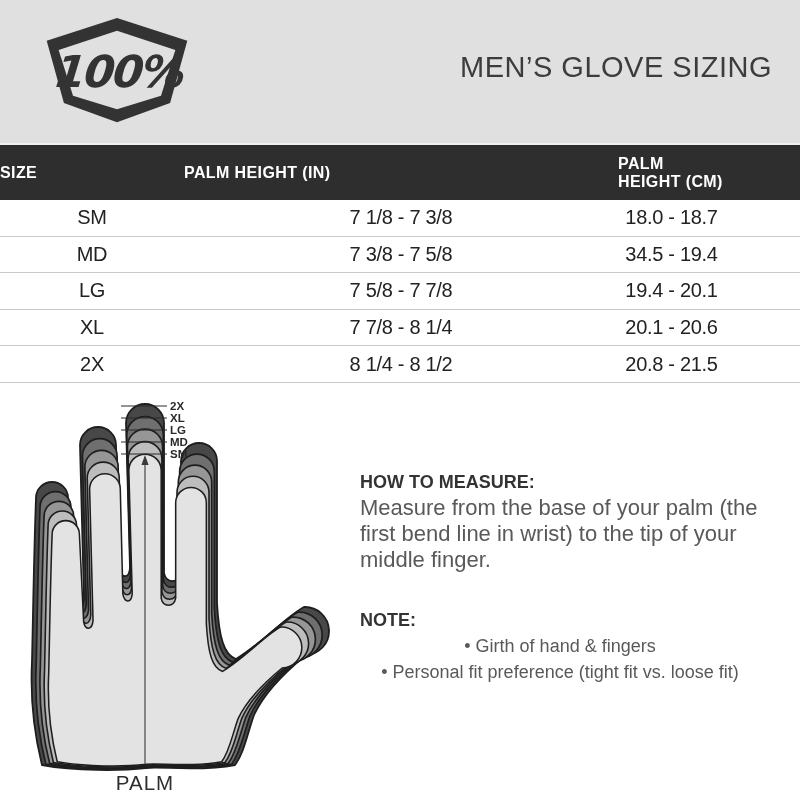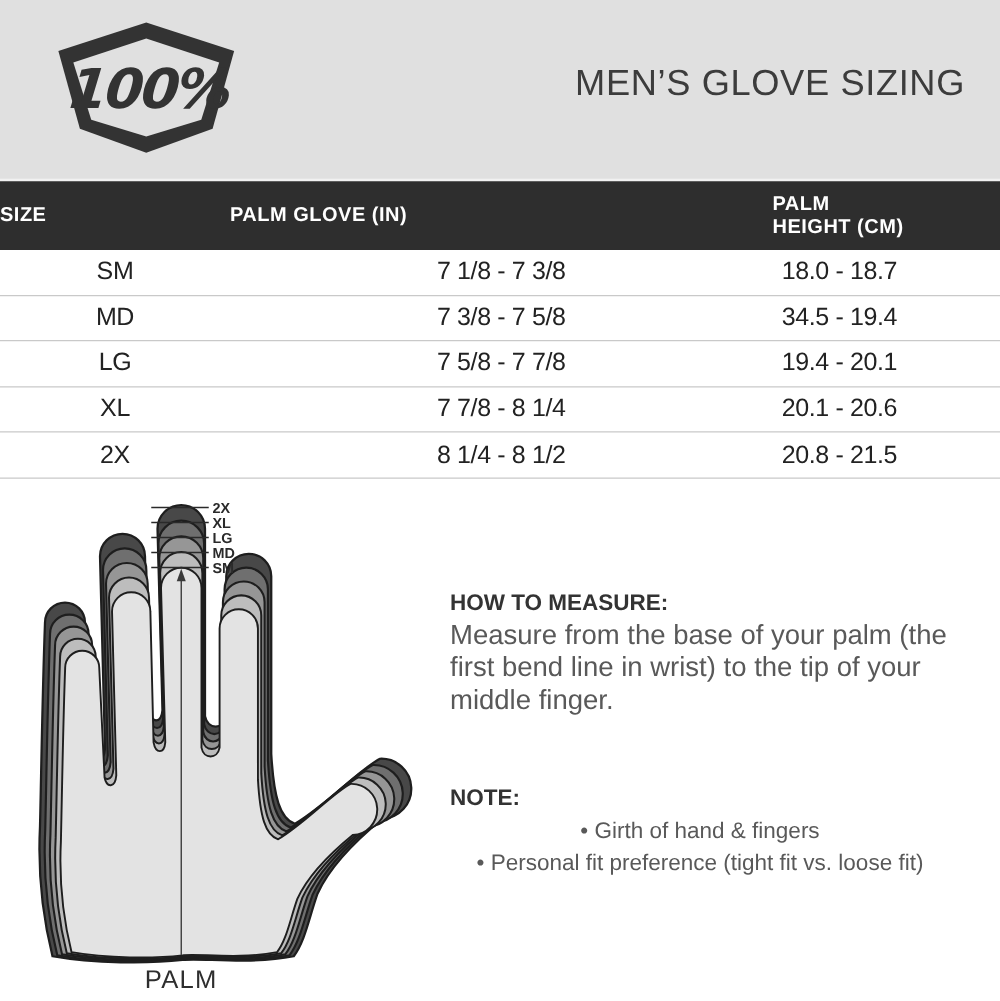--- a/index.html
+++ b/index.html
@@ -34,39 +34,39 @@
     font-size:20px;color:#222222;letter-spacing:-.3px;
   }
   
   .hand-svg{position:absolute;left:0;top:393px;}
   
   .info-col{position:absolute;left:360px;top:469px;width:400px;}
   .info-heading{
     margin:0;font-size:18px;line-height:26px;font-weight:bold;color:#333333;
   }
   .info-body{margin:0;font-size:22px;line-height:26px;color:#595959;}
-  .note-block{margin-top:52px;}
+  .note-block{margin-top:34px;}
   .bullet-line{font-size:18px;line-height:26px;color:#595959;text-align:center;}
 </style>
 </head>
 <body>
 
 <div class="banner">
   <svg class="logo-svg" width="158" height="110" viewBox="0 0 165 115">
     <polygon points="82.5,2 156,26 138,91 82.5,111 27,91 9,26" fill="#333333"></polygon>
     <polygon points="82.5,15.5 143.5,35.5 128.5,83.5 82.5,97.5 36.5,83.5 21.5,35.5" fill="#e0e0e0"></polygon>
     <text transform="translate(84 74) skewX(-6)" text-anchor="middle" font-family="DejaVu Sans, sans-serif" font-size="46" font-weight="bold" font-style="italic" letter-spacing="-2" fill="#333333">100%</text>
   </svg>
   <div class="page-title">MEN’S GLOVE SIZING</div>
 </div>
 
 <div>
   <div class="thead">
     <span>SIZE</span>
-    <span>PALM GLOVE (IN)</span>
+    <span>PALM HEIGHT (IN)</span>
     <span>PALM HEIGHT (CM)</span>
   </div>
   <div class="trows">
     <div class="trow">
       <span>SM</span>
       <span>7 1/8 - 7 3/8</span>
       <span>18.0 - 18.7</span>
     </div>
     <div class="trow">
       <span>MD</span>

